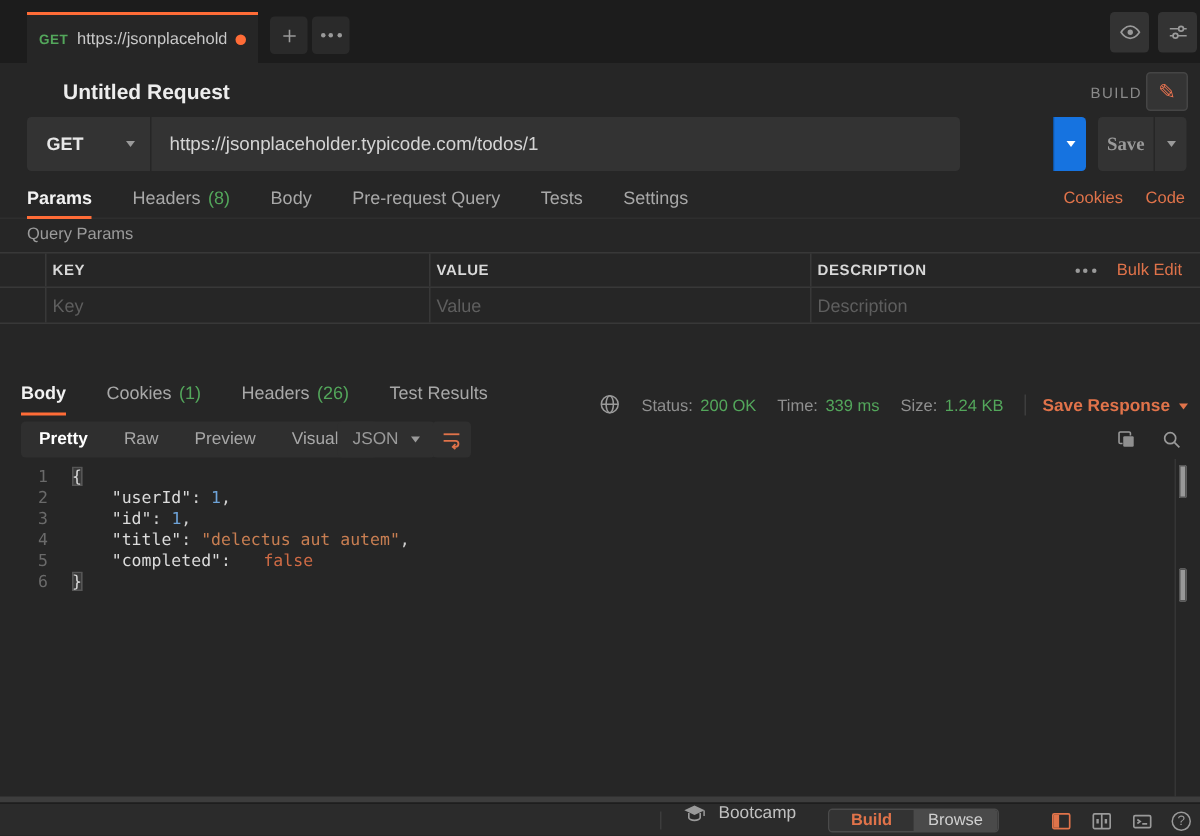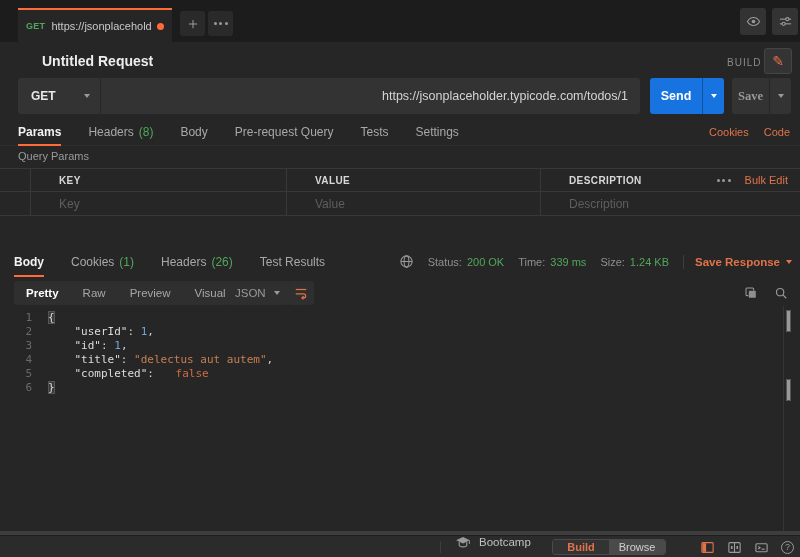--- a/index.html
+++ b/index.html
@@ -33,21 +33,21 @@
               border:1px solid #454545; border-radius:3px; display:flex; align-items:center; justify-content:center;
               color:#ea7350; font-size:14px; }
   .comment-btn { position:absolute; left:774px; top:4px; width:24px; height:26px; display:flex; align-items:center; justify-content:center; }
 
   
   .url-row { position:absolute; top:78px; left:0; right:0; height:36px; }
   .method-box { position:absolute; left:18px; top:0; width:82px; height:36px; background:#333;
                 border-radius:3px 0 0 3px; display:flex; align-items:center; padding:0 10px 0 13px; }
   .method-box .m { font-size:12px; font-weight:700; color:#e8e8e8; flex:1; }
   .url-box { position:absolute; left:101px; top:0; width:539px; height:36px; background:#333;
-             border-radius:0 3px 3px 0; display:flex; align-items:center; padding:0 12px;justify-content:flex-end; }
+             border-radius:0 3px 3px 0; display:flex; align-items:center; padding:0 12px; }
   .url-box .u { font-size:12.5px; color:#d4d4d4; white-space:nowrap; }
   .send-main { position:absolute; left:650px; top:0; width:52px; height:36px; background:#1673e0;
                border-radius:3px 0 0 3px; display:flex; align-items:center; justify-content:center;
                color:#fff; font-size:12.5px; font-weight:600; }
   .send-caret { position:absolute; left:702px; top:0; width:22px; height:36px; background:#1673e0;
                 border-left:1px solid rgba(0,0,0,.28); border-radius:0 3px 3px 0;
                 display:flex; align-items:center; justify-content:center; }
   .send-caret .caret { border-top-color:#fff; }
   .save-main { position:absolute; left:732px; top:0; width:37px; height:36px; background:#333;
                border-radius:3px 0 0 3px; display:flex; align-items:center; justify-content:center;
@@ -65,32 +65,32 @@
   .req-tabs-row { position:absolute; top:118px; left:0; right:0; height:28px; border-bottom:1px solid #2e2e2e; }
   #req-tabs { position:absolute; left:18px; top:0; height:28px; gap:27px; }
   .link-group { position:absolute; right:10px; top:0; height:28px; display:flex; align-items:center; gap:15px; }
   .orange-link { color:#e0734a; font-size:11px; }
 
   
   .qp-label { position:absolute; left:18px; top:150px; font-size:11px; color:#9b9b9b; }
   .qp-table { position:absolute; top:168px; left:0; right:0; }
   .qp-row { display:grid; grid-template-columns:30px 256px 254px 1fr; height:24px; border-bottom:1px solid #383838; }
   .qp-row.head { border-top:1px solid #383838; }
-  .qp-cell { display:flex; align-items:center; padding:0 28px; height:100%; }
+  .qp-cell { display:flex; align-items:center; padding:0 4px; height:100%; }
   .qp-cell + .qp-cell { border-left:1px solid #383838; }
   .qp-h { font-size:10px; font-weight:700; color:#d8d8d8; letter-spacing:.4px; }
   .qp-ph { font-size:12px; color:#5e5e5e; }
   .qp-controls { margin-left:auto; display:flex; align-items:center; gap:14px; }
   .dots3 { display:flex; gap:2.5px; }
   .dots3 i { width:3px; height:3px; border-radius:50%; background:#9a9a9a; }
 
   
   .resp-tabs-row { position:absolute; top:246px; left:0; right:0; height:31px; display:flex; align-items:stretch; }
   #resp-tabs { position:absolute; left:14px; top:0; height:31px; gap:27px; }
-  .resp-meta { position:absolute; right:8px; top:0; height:31px; display:flex; align-items:center; }
+  .resp-meta { position:absolute; right:8px; top:0; height:31px; display:flex; align-items:flex-end; }
   .meta-lbl { font-size:11px; color:#8f8f8f; margin-left:14px; }
   .meta-val { font-size:11px; color:#53a65b; margin-left:5px; }
   .meta-div { width:1px; height:14px; background:#3d3d3d; margin:0 11px 0 14px; }
   .save-resp { display:flex; align-items:center; gap:6px; color:#e0734a; font-size:11.5px; font-weight:600; }
   .save-resp .caret { border-top-color:#e0734a; }
 
   .view-row { position:absolute; top:280px; left:0; right:0; height:26px; }
   .view-group { position:absolute; left:14px; top:1px; height:24px; background:#2f2f2f; border-radius:3px;
                 display:flex; align-items:stretch; }
   .view-group .tab { padding:0 12px; font-size:11.5px; }
@@ -195,23 +195,20 @@
 </div>
 
 <div class="url-row">
   <div class="method-box">
     <span class="m">GET</span>
     <span class="caret"></span>
   </div>
   <div class="url-box">
     <span class="u">https://jsonplaceholder.typicode.com/todos/1</span>
   </div>
-  <div class="send-main">
-    <span>Send</span>
-  </div>
   <div class="send-caret">
     <span class="caret"></span>
   </div>
   <div class="save-main">
     <span>Save</span>
   </div>
   <div class="save-caret">
     <span class="caret"></span>
   </div>
 </div>

